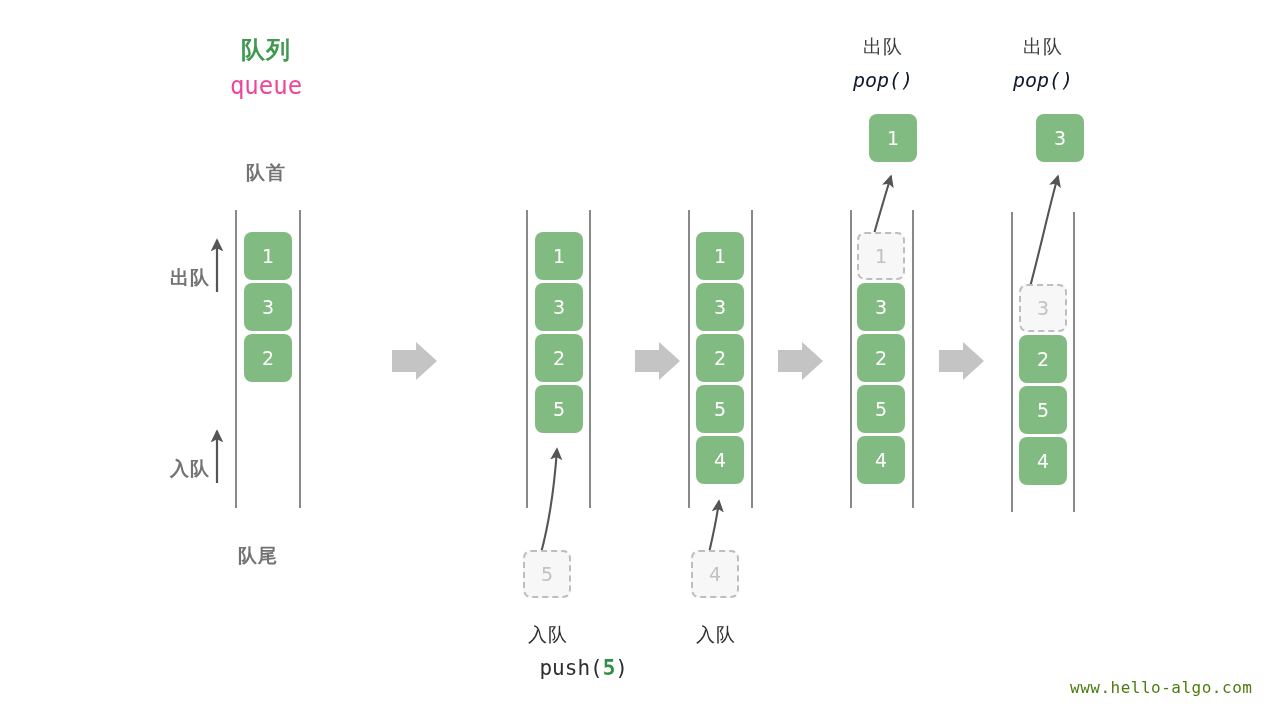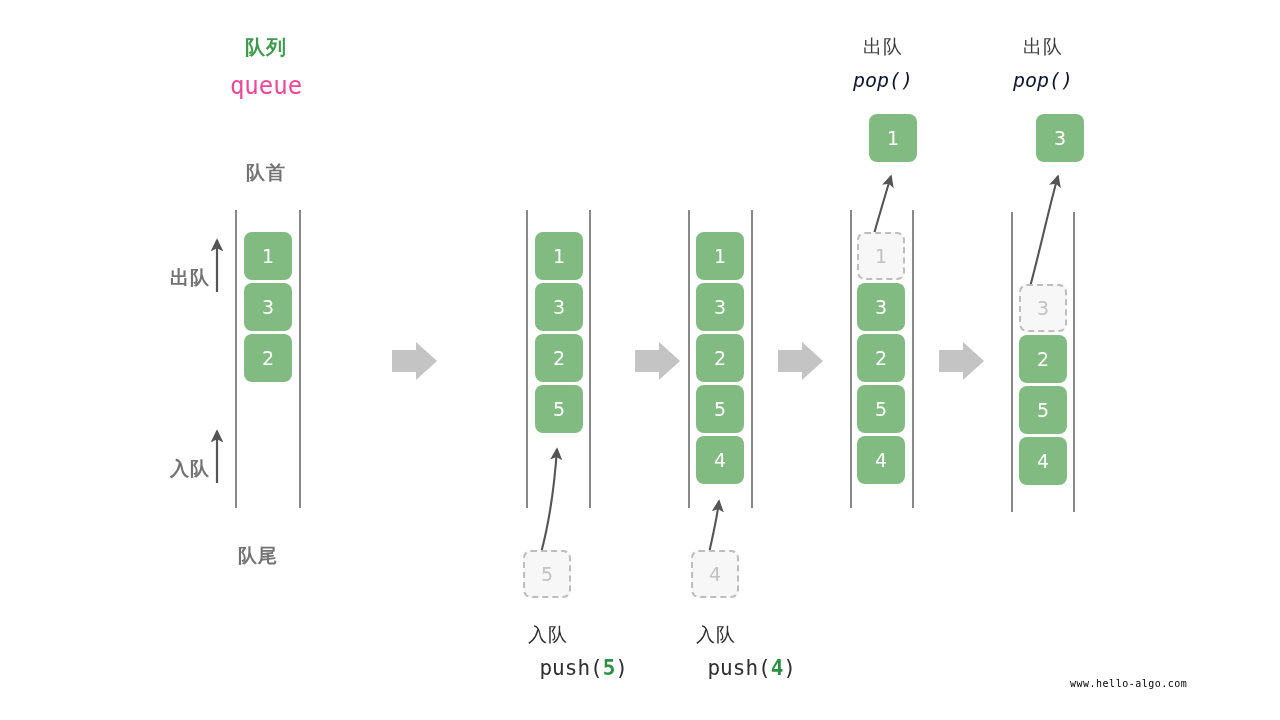--- a/index.html
+++ b/index.html
@@ -17,21 +17,21 @@
     position: relative;
     width: 1280px;
     height: 720px;
   }
 
   
   .abs { position: absolute; }
 
   
   .title-cn {
-    font-size: 20px;
+    font-size: 24px;
     font-weight: bold;
     color: #3f9a4f;
     text-align: center;
     white-space: nowrap;
     letter-spacing: 1px;
   }
   .title-en {
     font-family: "DejaVu Sans Mono", "Liberation Mono", monospace;
     font-size: 24px;
     color: #ec4899;
@@ -99,22 +99,22 @@
   }
   .cell.ghost {
     background: #f7f7f7;
     color: #c2c2c2;
     border: 2px dashed #bdbdbd;
   }
 
   
   .watermark {
     font-family: "DejaVu Sans Mono", "Liberation Mono", monospace;
-    font-size: 10px;
-    color: #000000;
+    font-size: 16px;
+    color: #4d7c0f;
     white-space: nowrap;
     letter-spacing: 0.5px;
   }
 
   svg.overlay {
     position: absolute;
     left: 0;
     top: 0;
     width: 1280px;
     height: 720px;
@@ -215,21 +215,20 @@
 
   <div class="abs" style="left:696px; top:232px; display:flex; flex-direction:column; gap:3px;">
     <div class="cell">1</div>
     <div class="cell">3</div>
     <div class="cell">2</div>
     <div class="cell">5</div>
     <div class="cell">4</div>
   </div>
   <div class="abs cell ghost" style="left:691px; top:550px;">4</div>
   <div class="abs cap-cn" style="left:636px; top:622px; width:160px;">入队</div>
-  <div class="abs cap-code" style="left:636px; top:656px; width:160px;"><span>push(</span><span class="num">4</span><span>)</span></div>
 
   <div class="abs op-head-cn" style="left:813px; top:34px; width:140px;">出队</div>
   <div class="abs op-head-code" style="left:813px; top:68px; width:140px;">pop()</div>
   <div class="abs cell" style="left:869px; top:114px;">1</div>
 
   <div class="abs" style="left:857px; top:232px; display:flex; flex-direction:column; gap:3px;">
     <div class="cell ghost">1</div>
     <div class="cell">3</div>
     <div class="cell">2</div>
     <div class="cell">5</div>

